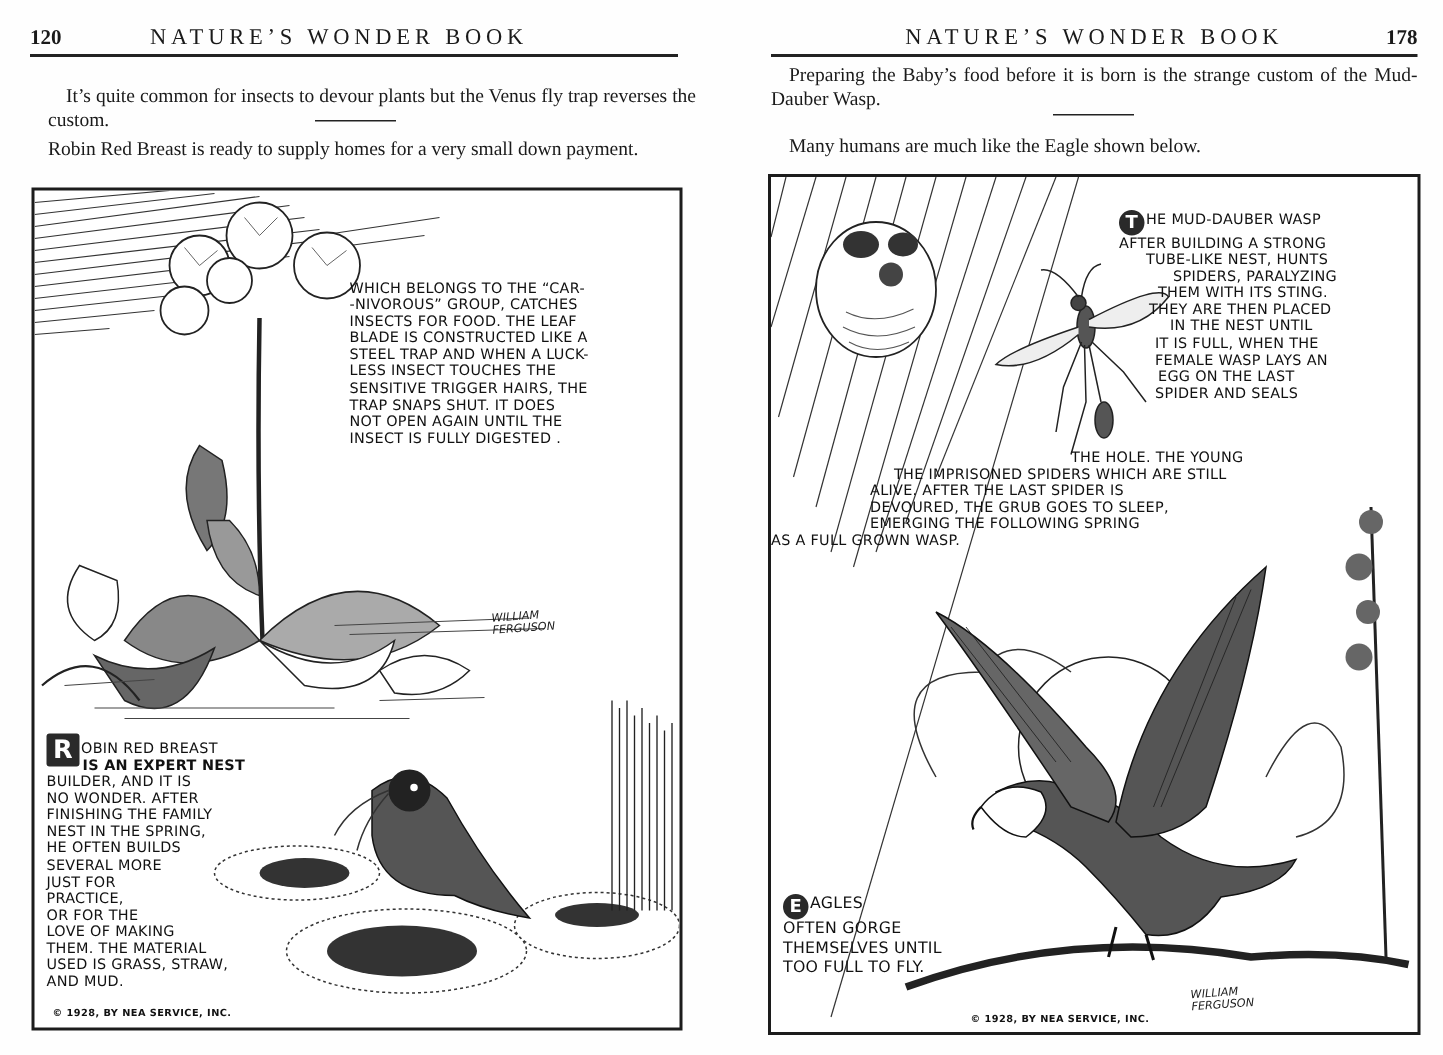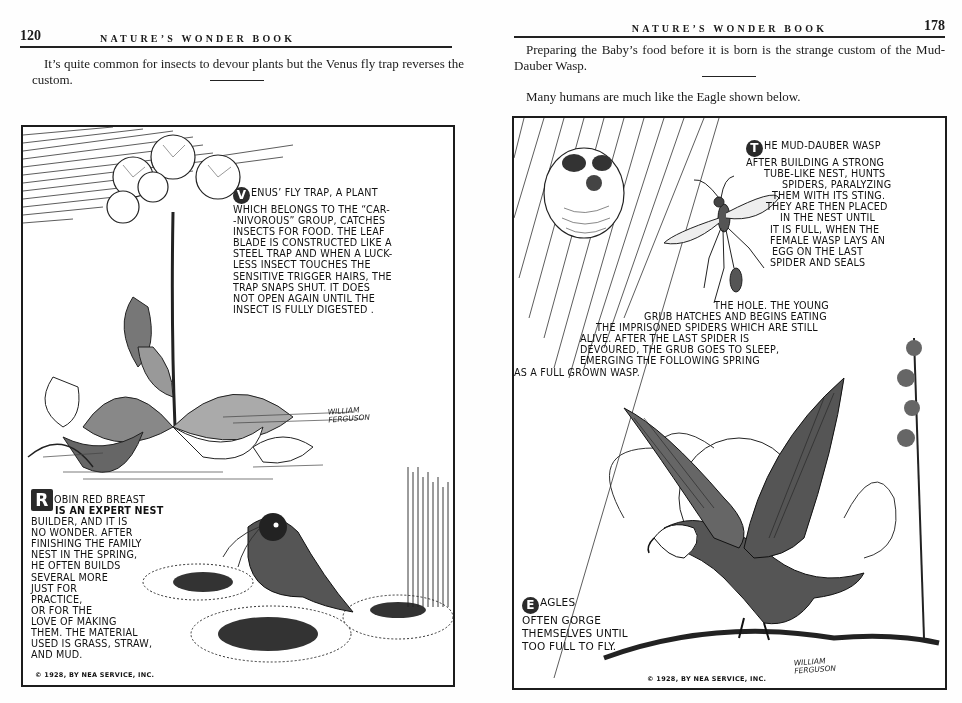--- a/index.html
+++ b/index.html
@@ -12,25 +12,25 @@
     }
     .page { position: absolute; top: 0; height: 703px; background: #fefefe; }
     .page.left { left: 0; width: 481px; }
     .page.right { left: 481px; width: 481px; }
 
     .running-head {
       position: absolute; top: 14px; height: 22px;
       border-bottom: 2px solid #222;
       display: flex; align-items: flex-end;
     }
-    .left .running-head { left: 20px; width: 432px; margin-top: 10px; }
+    .left .running-head { left: 20px; width: 432px; }
     .right .running-head { left: 33px; width: 431px; }
     .page-num { font-size: 14px; font-weight: bold; padding-bottom: 2px; }
     .book-title {
-      font-size: 10px; font-weight: bold; letter-spacing: 3.2px;
+      font-size: 15px; font-weight: normal; letter-spacing: 3.2px;
       padding-bottom: 2px;
     }
     .left .page-num { width: 80px; }
     .left .book-title { flex: 1; }
     .right .book-title { flex: 1; text-align: center; padding-left: 40px; }
     .right .page-num { width: 40px; text-align: right; }
 
     .intro {
       position: absolute; font-size: 13px; line-height: 15.5px;
       text-align: justify; text-indent: 12px;
@@ -83,20 +83,21 @@
 </head>
 <body>
 
 <div class="page left">
   <div class="running-head">
     <span class="page-num">120</span>
     <span class="book-title">NATURE’S WONDER BOOK</span>
   </div>
   <p class="intro a" style="margin:12px">It’s quite common for insects to devour plants but the Venus fly trap reverses the custom.</p>
   <div class="rule"></div>
+  <p class="intro b" style="margin:0">Robin Red Breast is ready to supply homes for a very small down payment.</p>
 
   <div class="panel">
     <svg class="illus" width="430" height="558" viewBox="0 0 430 558">
 
       <g stroke="#333" stroke-width="0.8">
         <line x1="0" y1="8" x2="90" y2="0"></line>
           <line x1="0" y1="16" x2="120" y2="2"></line>
         <line x1="0" y1="24" x2="150" y2="4"></line>
           <line x1="0" y1="32" x2="170" y2="10"></line>
         <line x1="0" y1="40" x2="180" y2="18"></line>
@@ -167,21 +168,20 @@
           <line x1="400" y1="350" x2="400" y2="480"></line>
         <line x1="405" y1="345" x2="405" y2="480"></line>
           <line x1="410" y1="355" x2="410" y2="480"></line>
         <line x1="415" y1="350" x2="415" y2="480"></line>
           <line x1="420" y1="360" x2="420" y2="480"></line>
         <line x1="425" y1="355" x2="425" y2="480"></line>
       </g>
     </svg>
 
     <div class="caption" style="left:210px; top:60px;">
-      <span class="line"><span class="dropcap">V</span><span>ENUS’  FLY TRAP,  A PLANT</span></span>
       <span class="line">WHICH BELONGS TO THE “CAR-</span>
       <span class="line">-NIVOROUS” GROUP,  CATCHES</span>
       <span class="line">INSECTS FOR FOOD.  THE LEAF</span>
       <span class="line">BLADE IS CONSTRUCTED LIKE A</span>
       <span class="line">STEEL TRAP AND WHEN A LUCK-</span>
       <span class="line">LESS INSECT TOUCHES  THE</span>
       <span class="line">SENSITIVE TRIGGER  HAIRS, THE</span>
       <span class="line">TRAP SNAPS SHUT.   IT DOES</span>
       <span class="line">NOT OPEN  AGAIN UNTIL THE</span>
       <span class="line">INSECT  IS  FULLY  DIGESTED .</span>
@@ -305,21 +305,20 @@
       <span class="line" style="padding-left:26px">THEM WITH  ITS STING.</span>
       <span class="line" style="padding-left:20px">THEY ARE THEN PLACED</span>
       <span class="line" style="padding-left:34px">IN THE  NEST UNTIL</span>
       <span class="line" style="padding-left:24px">IT IS FULL, WHEN THE</span>
       <span class="line" style="padding-left:24px">FEMALE WASP LAYS AN</span>
       <span class="line" style="padding-left:26px">EGG ON THE LAST</span>
       <span class="line" style="padding-left:24px">SPIDER AND SEALS</span>
     </div>
     <div class="caption" style="left:0px; top:182px;">
       <span class="line" style="padding-left:200px">THE HOLE.  THE YOUNG</span>
-      <span class="line" style="padding-left:130px">GRUB HATCHES  AND BEGINS EATING</span>
       <span class="line" style="padding-left:82px">THE IMPRISONED SPIDERS WHICH ARE STILL</span>
       <span class="line" style="padding-left:66px">ALIVE.   AFTER THE LAST SPIDER IS</span>
       <span class="line" style="padding-left:66px">DEVOURED,  THE GRUB GOES TO SLEEP,</span>
       <span class="line" style="padding-left:66px">EMERGING THE FOLLOWING SPRING</span>
       <span class="line" style="">AS A FULL GROWN  WASP.</span>
     </div>
 
     <div class="caption" style="left:8px; top:478px; font-size:10.5px; line-height:13px;">
       <span class="line"><span class="dropcap">E</span><span>AGLES</span></span>
       <span class="line">OFTEN GORGE</span>

